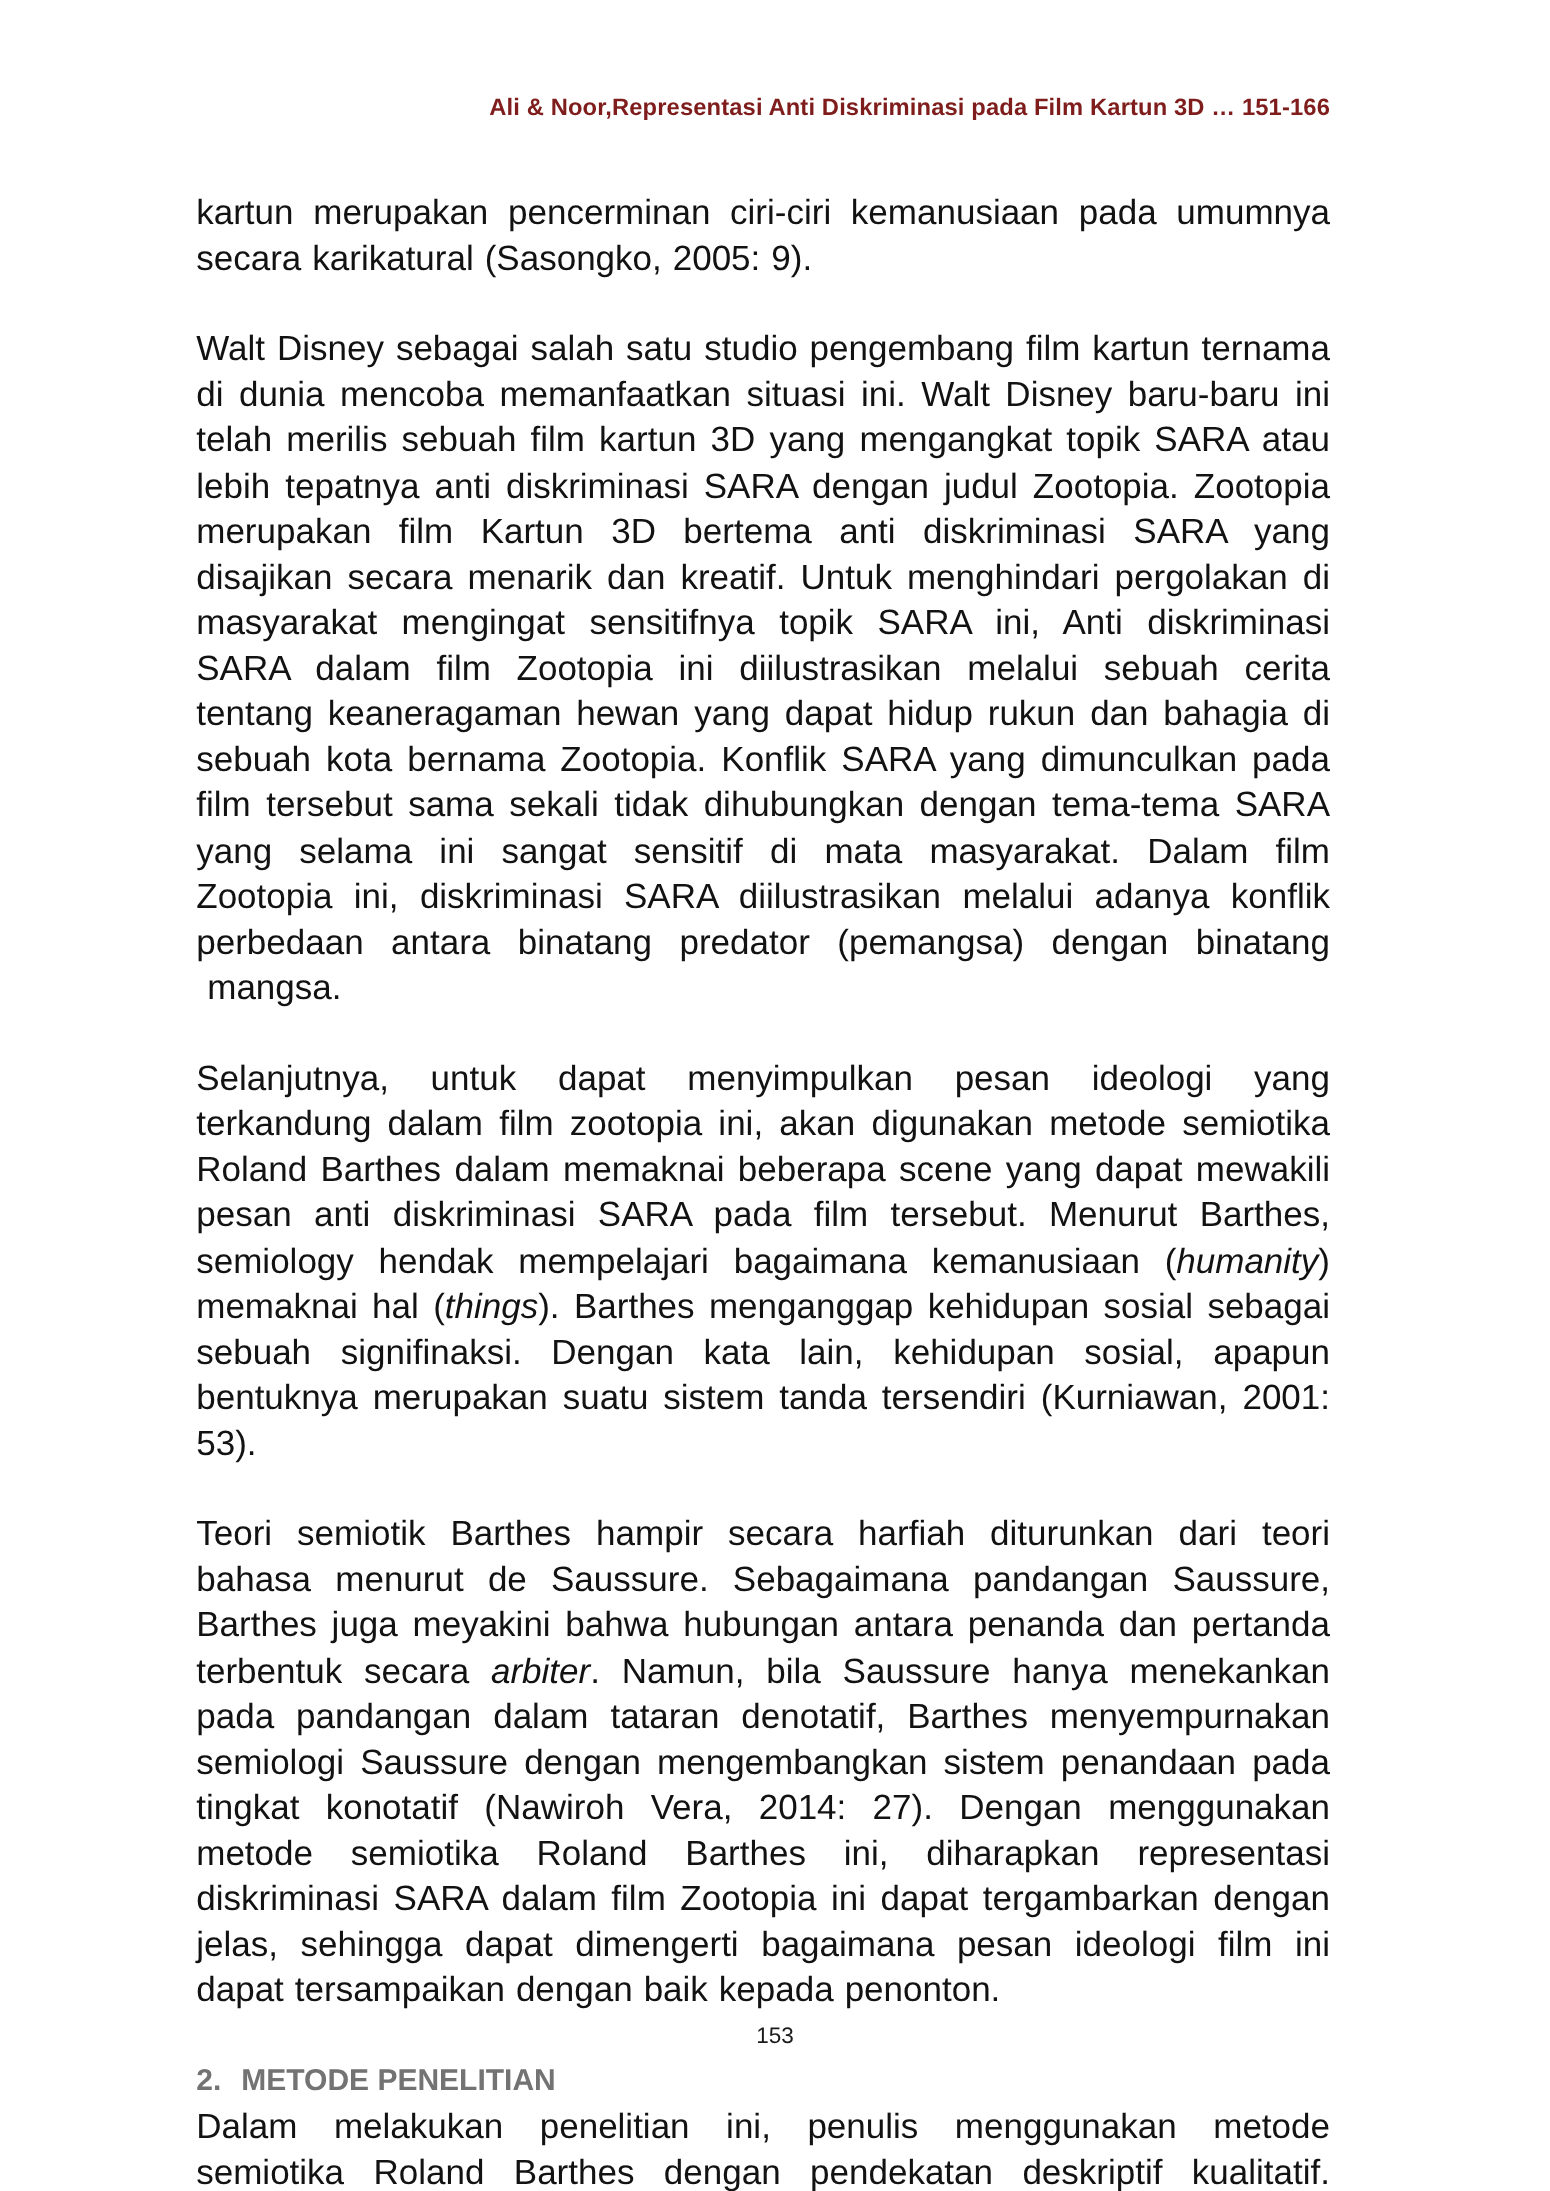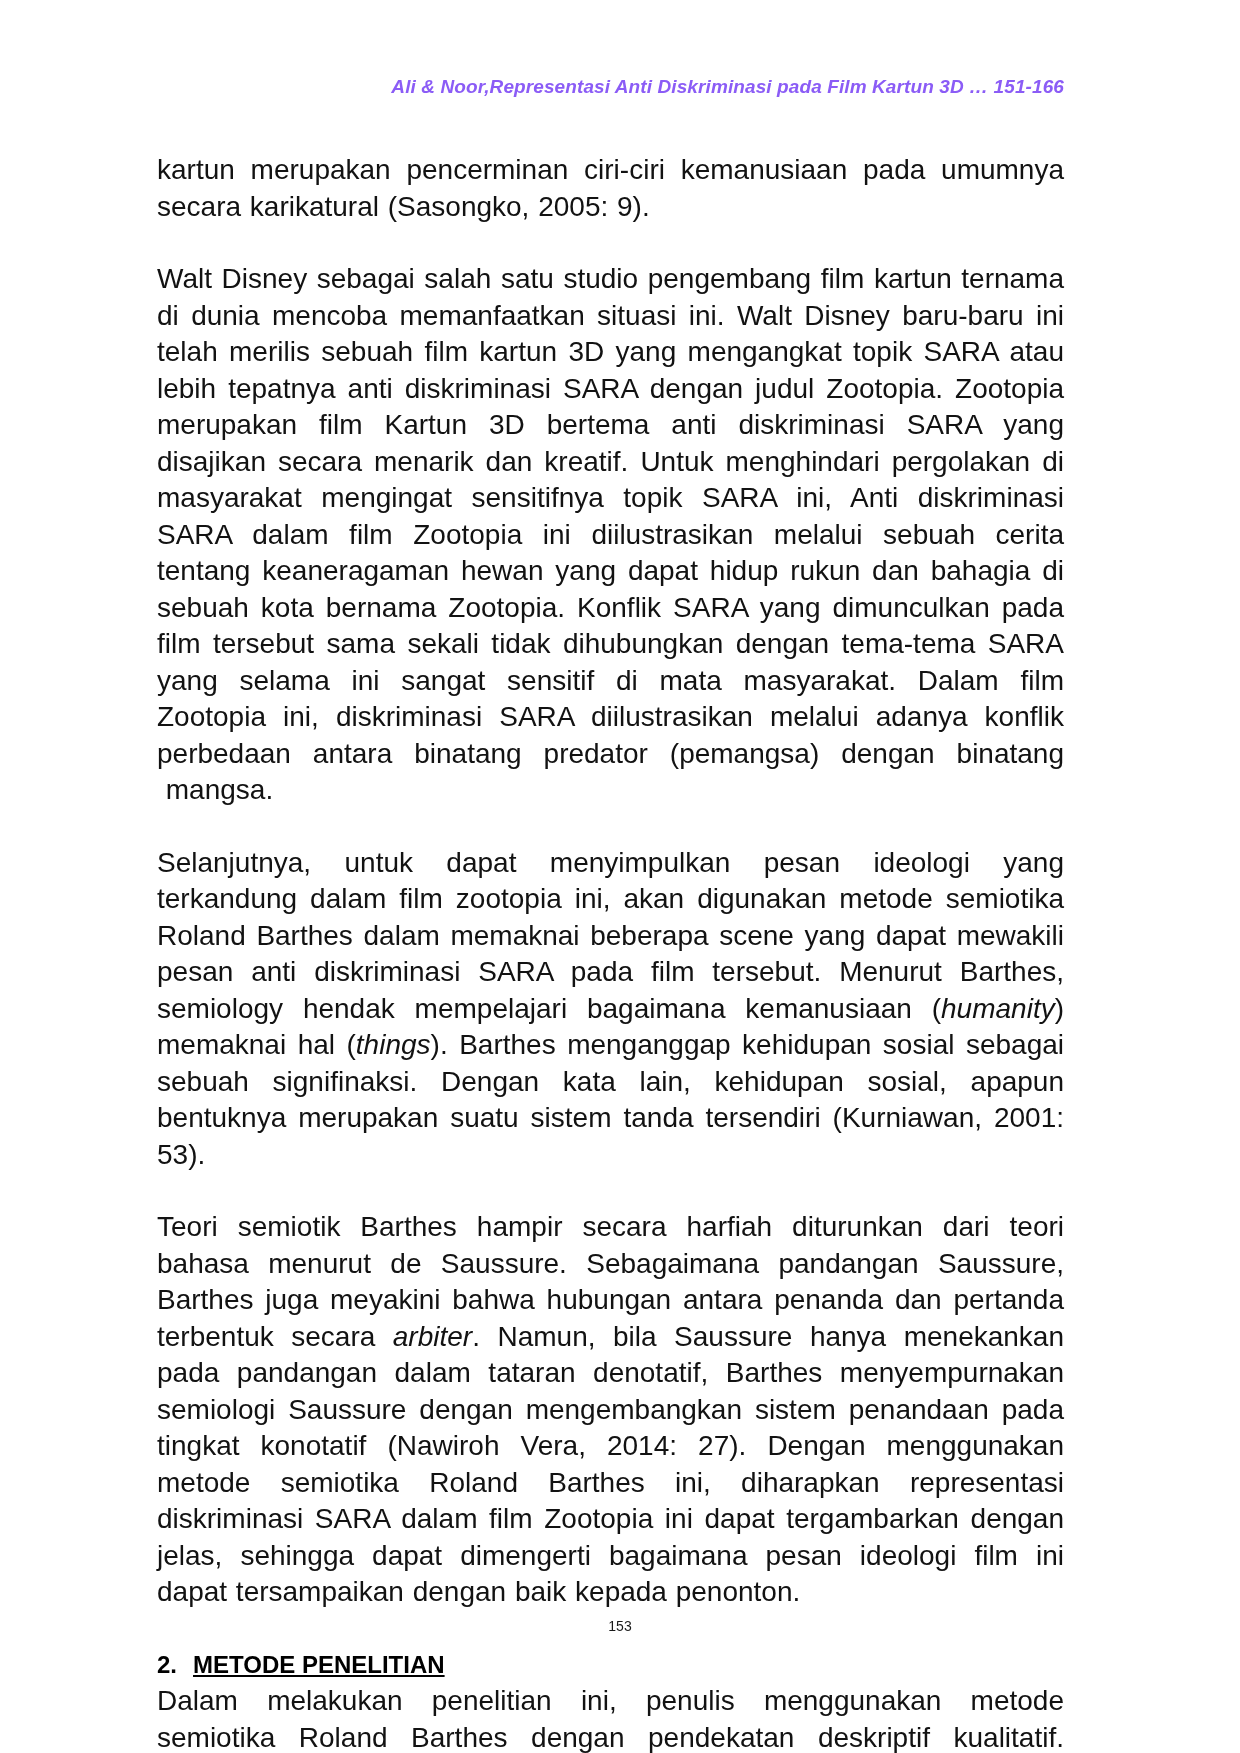--- a/index.html
+++ b/index.html
@@ -20,60 +20,58 @@
     inset: 0;
     background: #ffffff;
   }
   .running-header {
     position: absolute;
     top: 76px;
     left: 157px;
     right: 176px;
     text-align: right;
     font-size: 19px;
-    font-style: italic;
     font-weight: bold;
-    color: #8b5cf6;
+    color: #7f1d1d;
     letter-spacing: 0.1px;
   }
   .content {
     position: absolute;
     top: 152px;
     left: 157px;
     width: 907px;
   }
   .para {
     font-size: 28px;
     line-height: 36.5px;
     text-align: justify;
     margin: 0 0 36px 0;
     word-spacing: 1px;
   }
   .section-heading {
     font-size: 24px;
     line-height: 36.5px;
     font-weight: bold;
     margin: 0;
-    color: #000000;
-    text-decoration: underline;
+    color: #737373;
   }
   .section-heading .num {
     display: inline-block;
     margin-right: 16px;
   }
   .para.last {
     margin-bottom: 0;
   }
   .page-number {
     position: absolute;
     top: 1618px;
     left: 0;
     width: 1240px;
     text-align: center;
-    font-size: 14px;
+    font-size: 18px;
     color: #1a1a1a;
   }
 </style>
 </head>
 <body>
 
 <div class="page">
 
   <div class="running-header">Ali &amp; Noor,Representasi Anti Diskriminasi pada Film Kartun 3D … 151-166</div>
 

